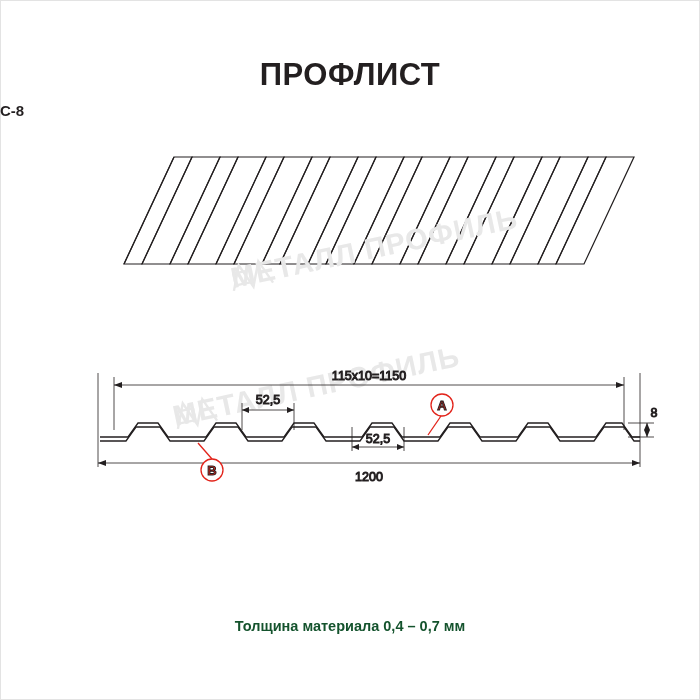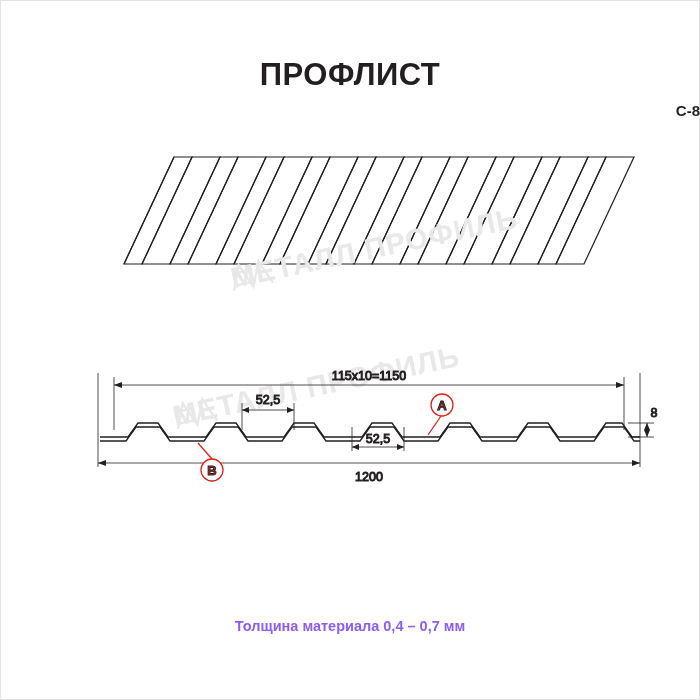--- a/index.html
+++ b/index.html
@@ -40,34 +40,34 @@
     font-size: 31px;
     font-weight: bold;
     letter-spacing: 0.5px;
     color: #231f20;
   }
   .subtitle {
     position: absolute;
     top: 102px;
     left: 0;
     width: 700px;
-    text-align: right;
+    text-align: left;
     font-size: 15px;
     font-weight: bold;
     color: #231f20;
   }
   .footer-note {
     position: absolute;
     top: 618px;
     left: 0;
     width: 700px;
     text-align: center;
     font-size: 14.5px;
     font-weight: bold;
-    color: #8b5cf6;
+    color: #14532d;
   }
   .iso-view {
     position: absolute;
     left: 60px;
     top: 140px;
     width: 590px;
     height: 170px;
   }
   .section-view {
     position: absolute;

